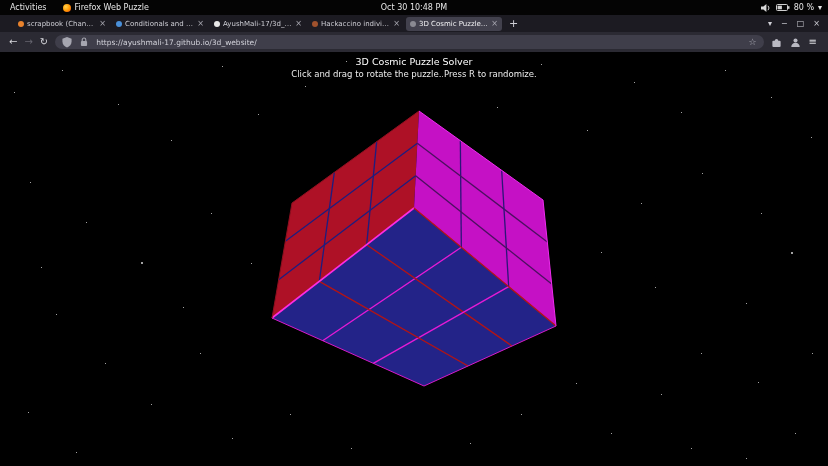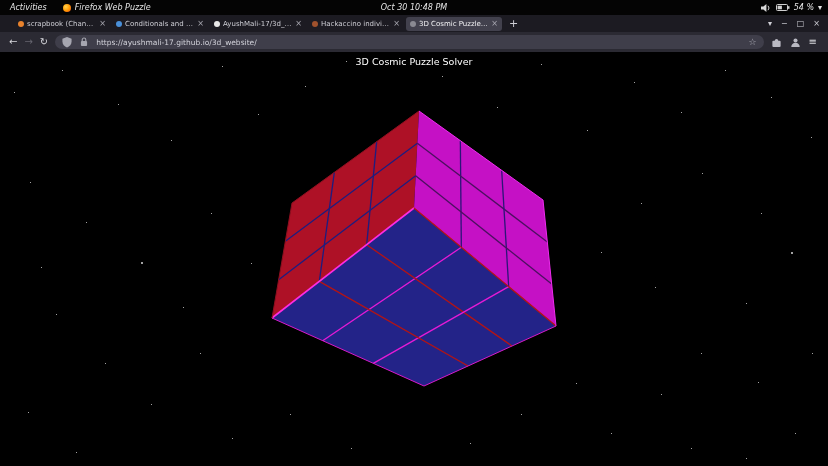--- a/index.html
+++ b/index.html
@@ -2,21 +2,21 @@
 <html><head>
 <meta charset="utf-8">
 <style>
   * { margin:0; padding:0; box-sizing:border-box; }
   html,body { width:828px; height:466px; overflow:hidden; }
   body { background:#000; font-family:"DejaVu Sans","Liberation Sans",sans-serif; }
   .screen { width:828px; height:466px; display:flex; flex-direction:column; }
 
   
   .sysbar { height:15px; background:#040404; color:#e6e6e6; display:flex; align-items:center;
-            font-size:8px; padding:2px 6px; position:relative; flex:none;font-style:italic; }
+            font-size:8px; padding:2px 6px; position:relative; flex:none; }
   .sys-activities { padding:0 4px; }
   .sys-app { display:flex; align-items:center; gap:4px; margin-left:12px; }
   .ff-logo { width:8px; height:8px; border-radius:50%;
              background:radial-gradient(circle at 35% 35%, #ffd24a, #ff9500 55%, #e8402a); }
   .sys-clock { position:absolute; left:50%; transform:translateX(-50%); }
   .sys-tray { margin-left:auto; display:flex; align-items:center; gap:4px; }
   .sys-tray svg { display:block; }
 
   
   .tabbar { height:17px; background:#1c1b22; display:flex; align-items:center;
@@ -71,21 +71,21 @@
     <span class="sys-tray">
       <svg width="12" height="10" viewBox="0 0 12 10">
         <polygon points="1,3.4 3.4,3.4 6.4,1 6.4,9 3.4,6.6 1,6.6" fill="#d8d8d8"></polygon>
         <path d="M8 2.8 a3.2 3.2 0 0 1 0 4.4" stroke="#d8d8d8" stroke-width="1" fill="none"></path>
       </svg>
       <svg width="14" height="9" viewBox="0 0 14 9">
         <rect x="0.5" y="1.5" width="11" height="6" rx="1" fill="none" stroke="#cfcfcf" stroke-width="1"></rect>
         <rect x="1.6" y="2.7" width="4.3" height="3.6" fill="#cfcfcf"></rect>
         <rect x="12" y="3.2" width="1.5" height="2.6" fill="#cfcfcf"></rect>
       </svg>
-      <span>54 %</span>
+      <span>80 %</span>
       <span>▾</span>
     </span>
   </div>
 
   <div class="tabbar">
     <div class="tab-strip">
         <div class="tab">
           <span class="favicon" style="background: rgb(232, 130, 44);"></span>
           <span class="tab-label">scrapbook (Channel) - H...</span>
           <span class="tab-close">×</span>
@@ -198,20 +198,21 @@
         <div class="star" style="left: 702px; top: 121px; width: 1px; height: 1px;"></div>
         <div class="star" style="left: 761px; top: 161px; width: 1px; height: 1px;"></div>
         <div class="star" style="left: 601px; top: 200px; width: 1px; height: 1px;"></div>
         <div class="star" style="left: 211px; top: 161px; width: 1px; height: 1px;"></div>
         <div class="star" style="left: 251px; top: 211px; width: 1px; height: 1px;"></div>
         <div class="star" style="left: 41px; top: 215px; width: 1px; height: 1px;"></div>
         <div class="star" style="left: 655px; top: 235px; width: 1px; height: 1px;"></div>
         <div class="star" style="left: 758px; top: 330px; width: 1px; height: 1px;"></div>
       </div>
     <div class="page-title">3D Cosmic Puzzle Solver</div>
+    <div class="page-subtitle">Click and drag to rotate the puzzle. Press R to randomize.</div>
     <svg class="cube-svg" width="828" height="414" viewBox="0 0 828 414">
         <polygon points="419,59 292,151 272,266 414,156" fill="#ae1126"></polygon>
         <polygon points="419,59 543,148 556,274 414,156" fill="#c511c5"></polygon>
         <polygon points="414,156 556,274 424,334 272,266" fill="#232388"></polygon>
         <line x1="376.6666666666667" y1="89.66666666666666" x2="366.6666666666667" y2="192.66666666666666" stroke="#1d1d80" stroke-width="1.3"></line>
         <line x1="417.3333333333333" y1="91.33333333333333" x2="285.3333333333333" y2="189.33333333333331" stroke="#1d1d80" stroke-width="1.3"></line>
         <line x1="334.33333333333337" y1="120.33333333333333" x2="319.33333333333337" y2="229.33333333333331" stroke="#1d1d80" stroke-width="1.3"></line>
         <line x1="415.6666666666667" y1="123.66666666666666" x2="278.6666666666667" y2="227.66666666666666" stroke="#1d1d80" stroke-width="1.3"></line>
         <line x1="460.3333333333333" y1="88.66666666666666" x2="461.3333333333333" y2="195.33333333333331" stroke="#2c1578" stroke-width="1.3"></line>
         <line x1="417.3333333333333" y1="91.33333333333333" x2="547.3333333333334" y2="190" stroke="#4c1060" stroke-width="1.3"></line>

